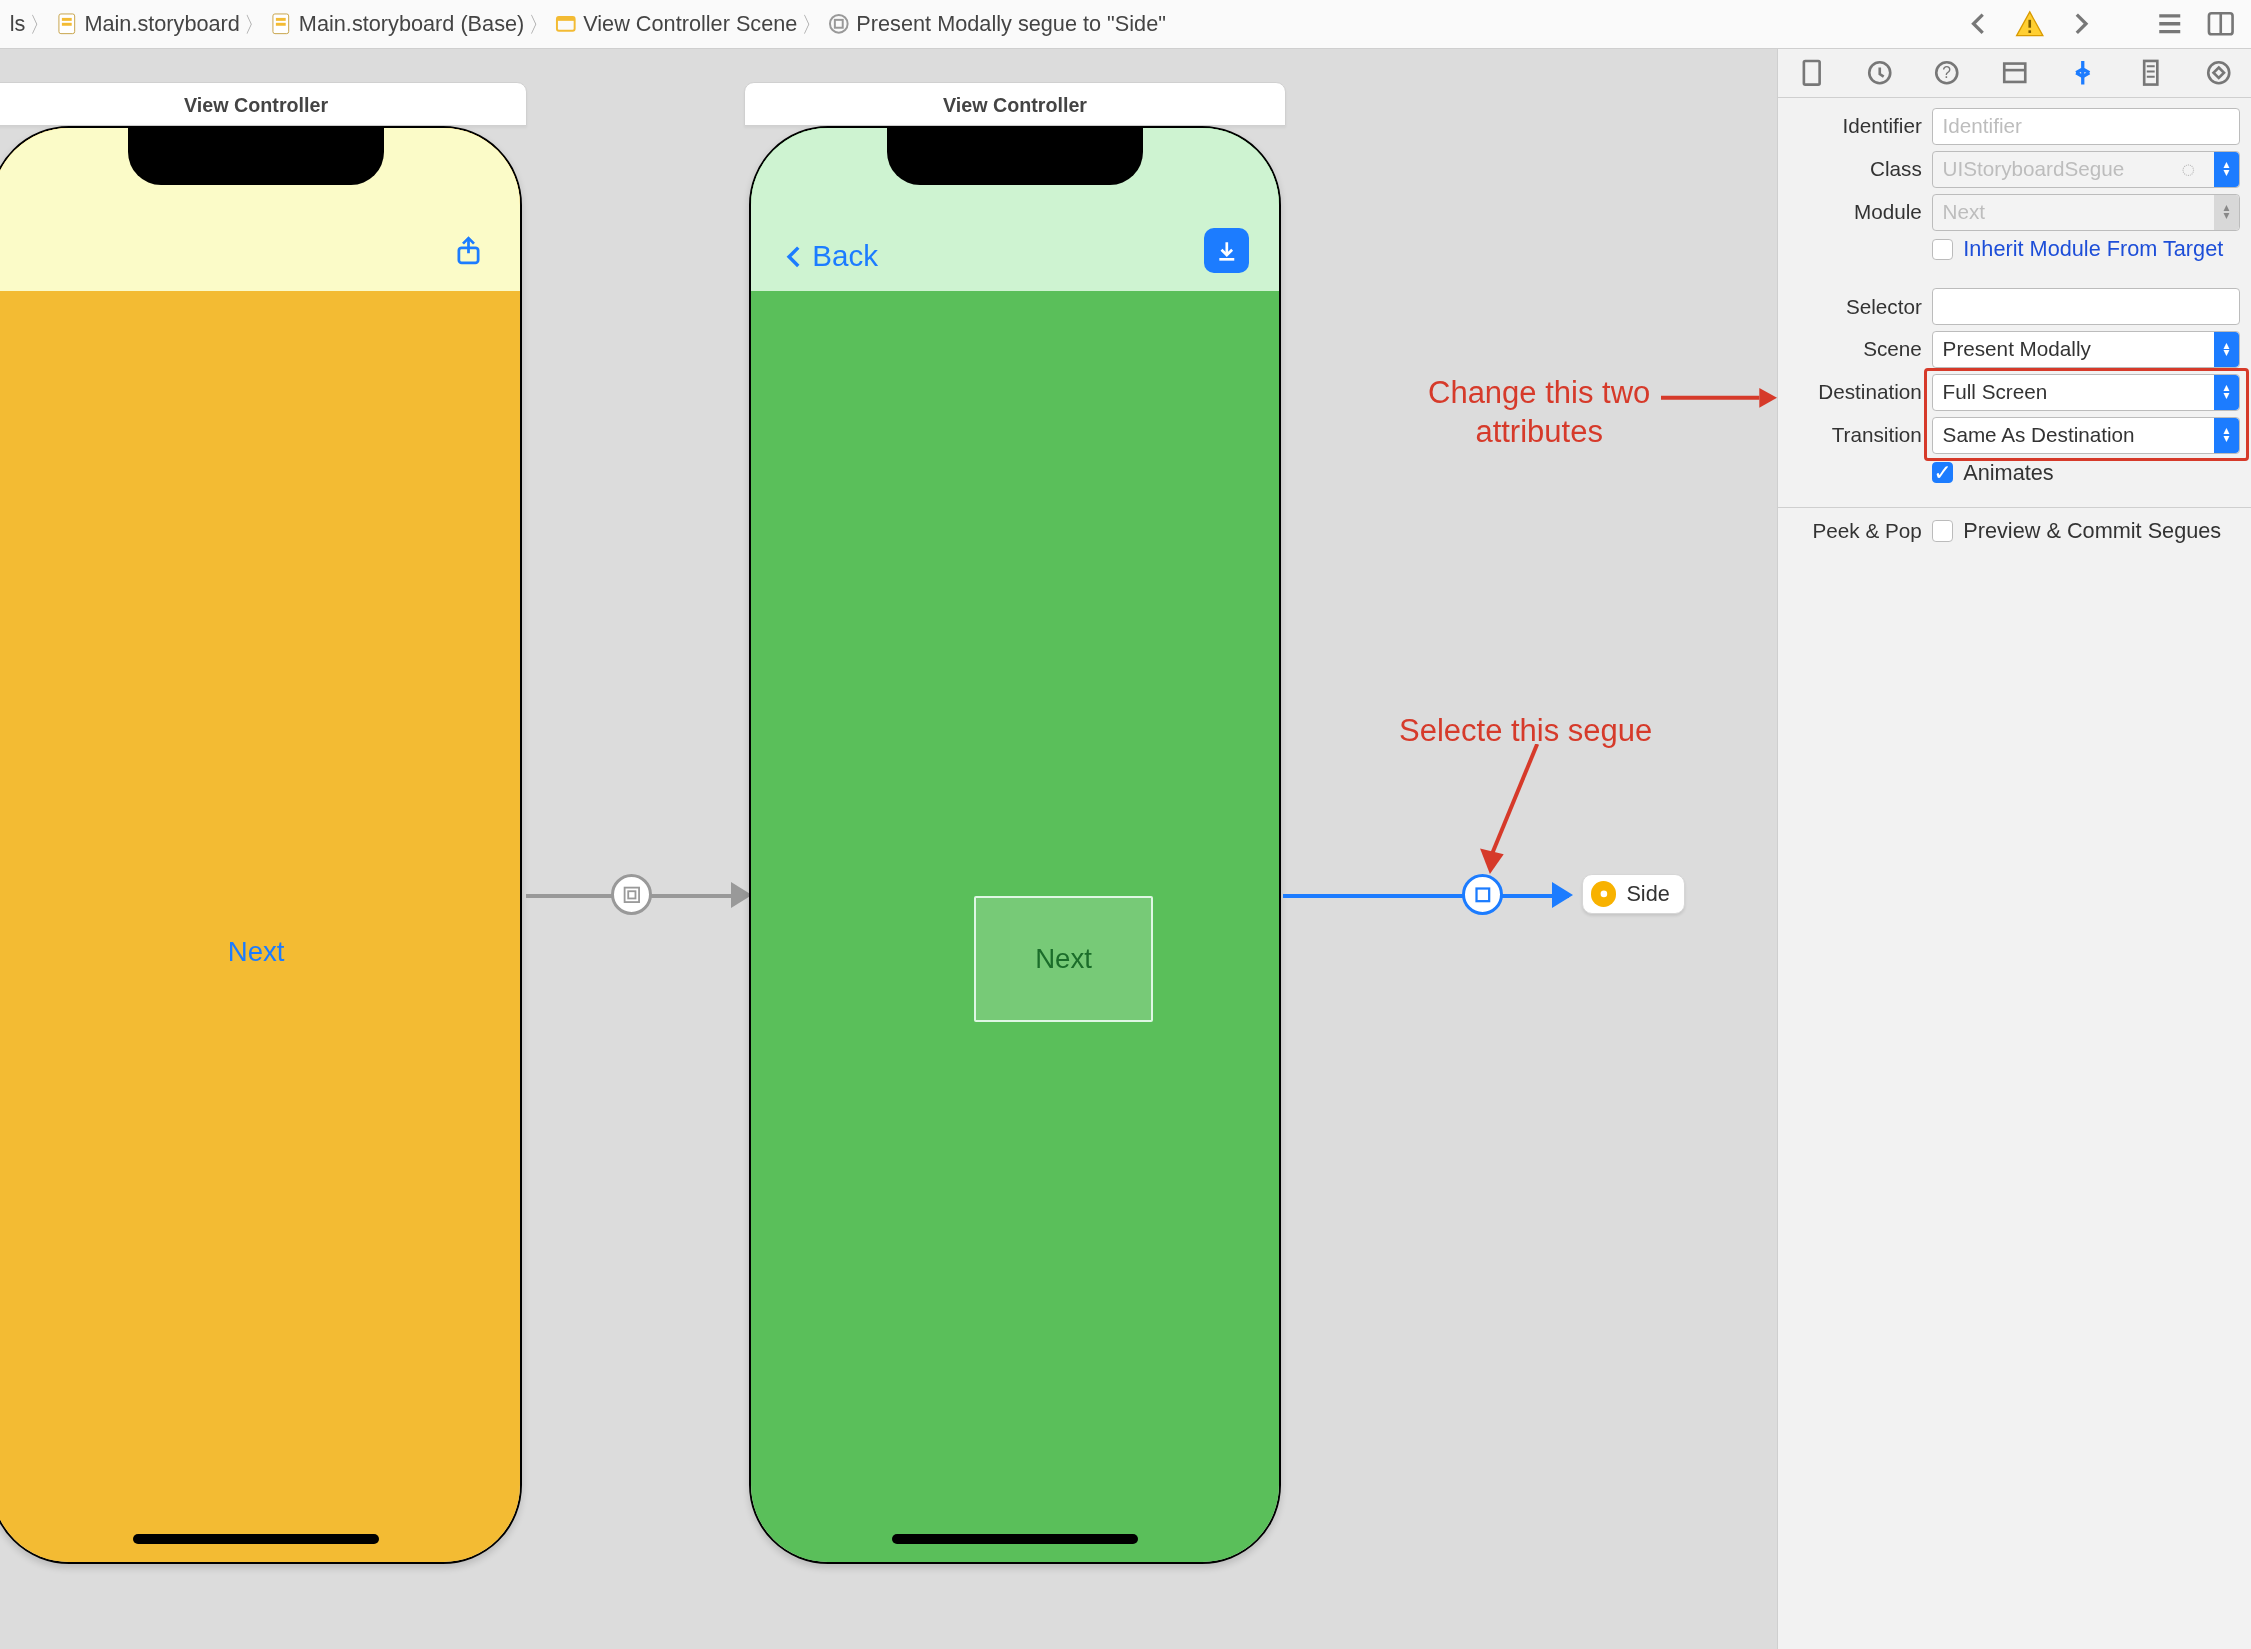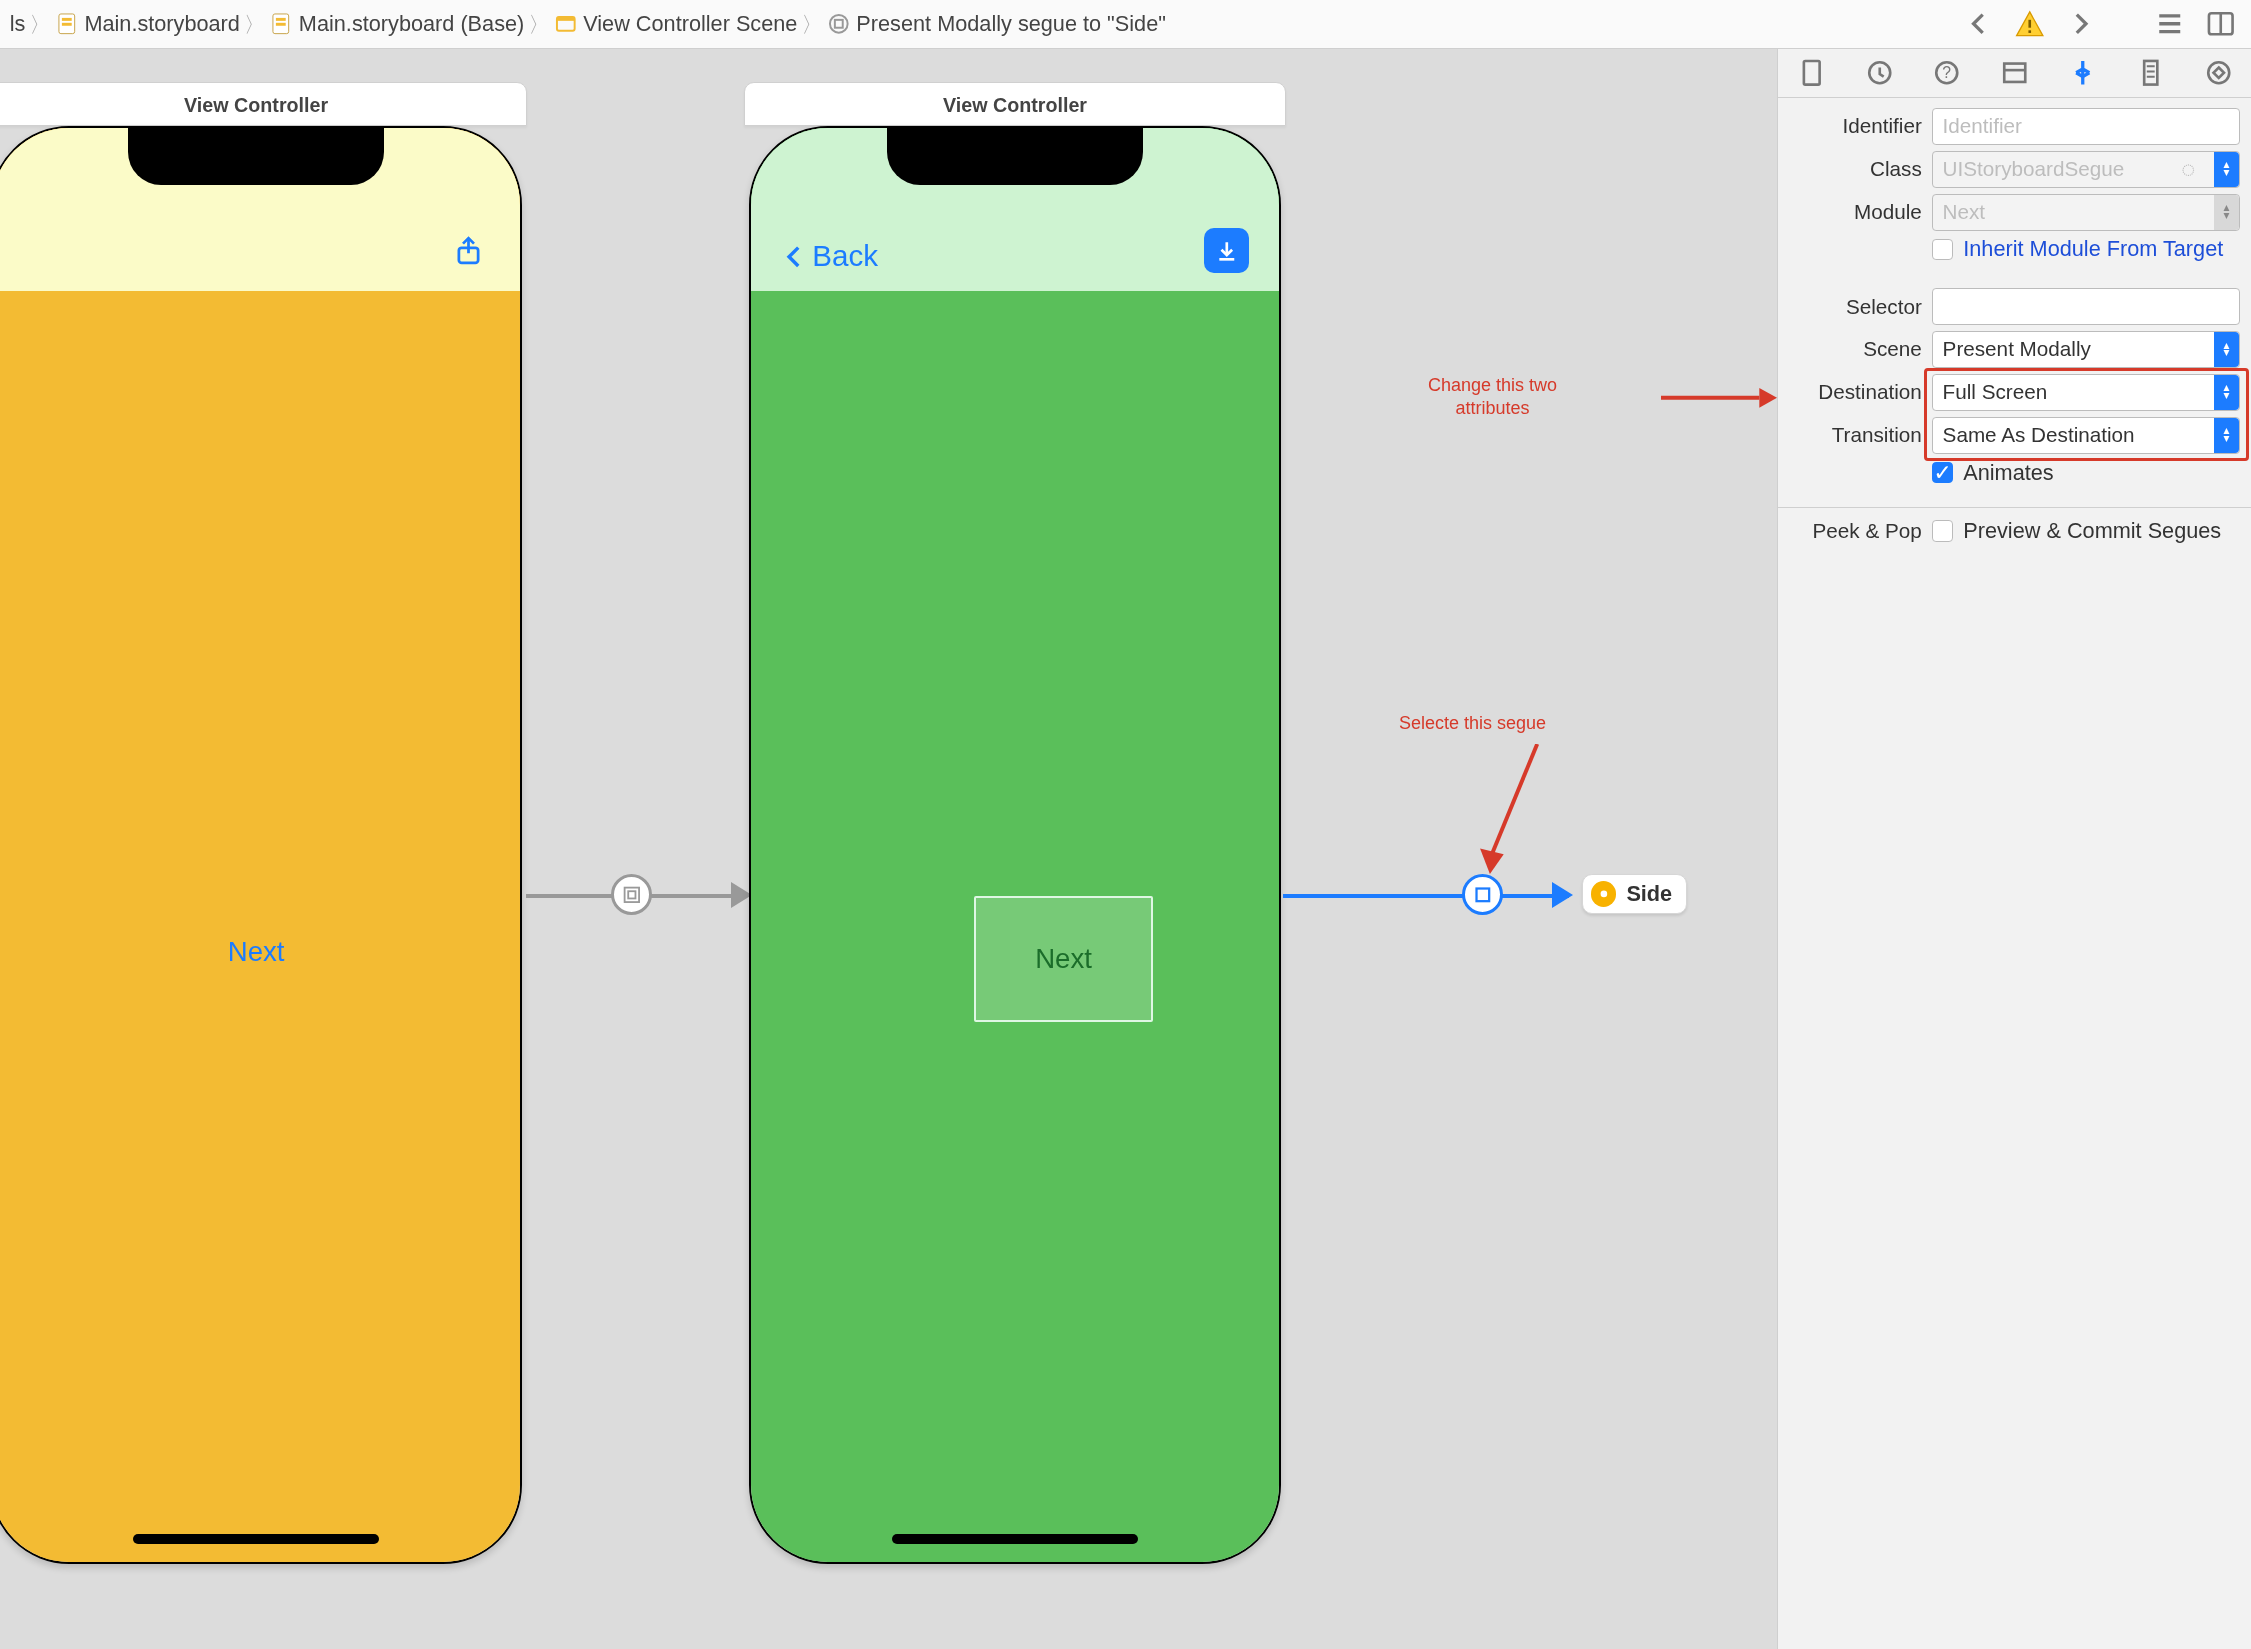--- a/index.html
+++ b/index.html
@@ -49,24 +49,24 @@
   .container-view{position:absolute;border:2px solid #dff7e4;border-radius:2px}
 
   
   .segue-line{position:absolute;height:3.9px;background:#999}
   .segue-line.blue{background:var(--blue)}
   .segue-node{position:absolute;width:41px;height:41px;border-radius:50%;background:#fff;border:3px solid #999;display:flex;align-items:center;justify-content:center}
   .segue-node.blue{border-color:var(--blue)}
   .arrowhead{position:absolute;width:0;height:0;border-top:13.8px solid transparent;border-bottom:13.8px solid transparent;border-left:21.7px solid #999}
   .arrowhead.blue{border-left-color:var(--blue)}
 
-  .side-chip{position:absolute;display:flex;align-items:center;gap:9.9px;background:#fff;border:1px solid #d6d6d6;border-radius:9.9px;padding:5.9px 13.8px 5.9px 7.9px;font-weight:700;box-shadow:0 2px 3px rgba(0,0,0,.1)}
+  .side-chip{position:absolute;display:flex;align-items:center;gap:9.9px;background:#fff;border:1px solid #d6d6d6;border-radius:9.9px;padding:5.9px 13.8px 5.9px 7.9px;font-weight:400;box-shadow:0 2px 3px rgba(0,0,0,.1)}
   .side-chip .dot{width:25.6px;height:25.6px;border-radius:50%;background:#f8b200;display:inline-flex;align-items:center;justify-content:center}
 
-  .annot{position:absolute;color:var(--annot);font-size:18px;text-align:center}
+  .annot{position:absolute;color:var(--annot);font-size:31px;text-align:center}
   .annot-arrow{position:absolute}
   .redbox{position:absolute;border:3.9px solid var(--annot);border-radius:3.9px}
 
   
   .inspector{width:475px;border-left:1px solid var(--border);background:#f2f2f2;display:flex;flex-direction:column}
   .insp-tabs{display:flex;align-items:center;justify-content:space-between;height:49px;border-bottom:1px solid var(--border);padding:0 17.7px}
   .section-title{font-weight:700;padding:9.9px 15.8px 5.9px}
   .form{padding:3.9px 11.8px 15.8px;border-bottom:1px solid var(--border)}
   .row{display:flex;align-items:center;margin:5.9px 0;gap:9.9px}
   .row label{width:132px;text-align:right;color:#333;font-size:20.7px}

